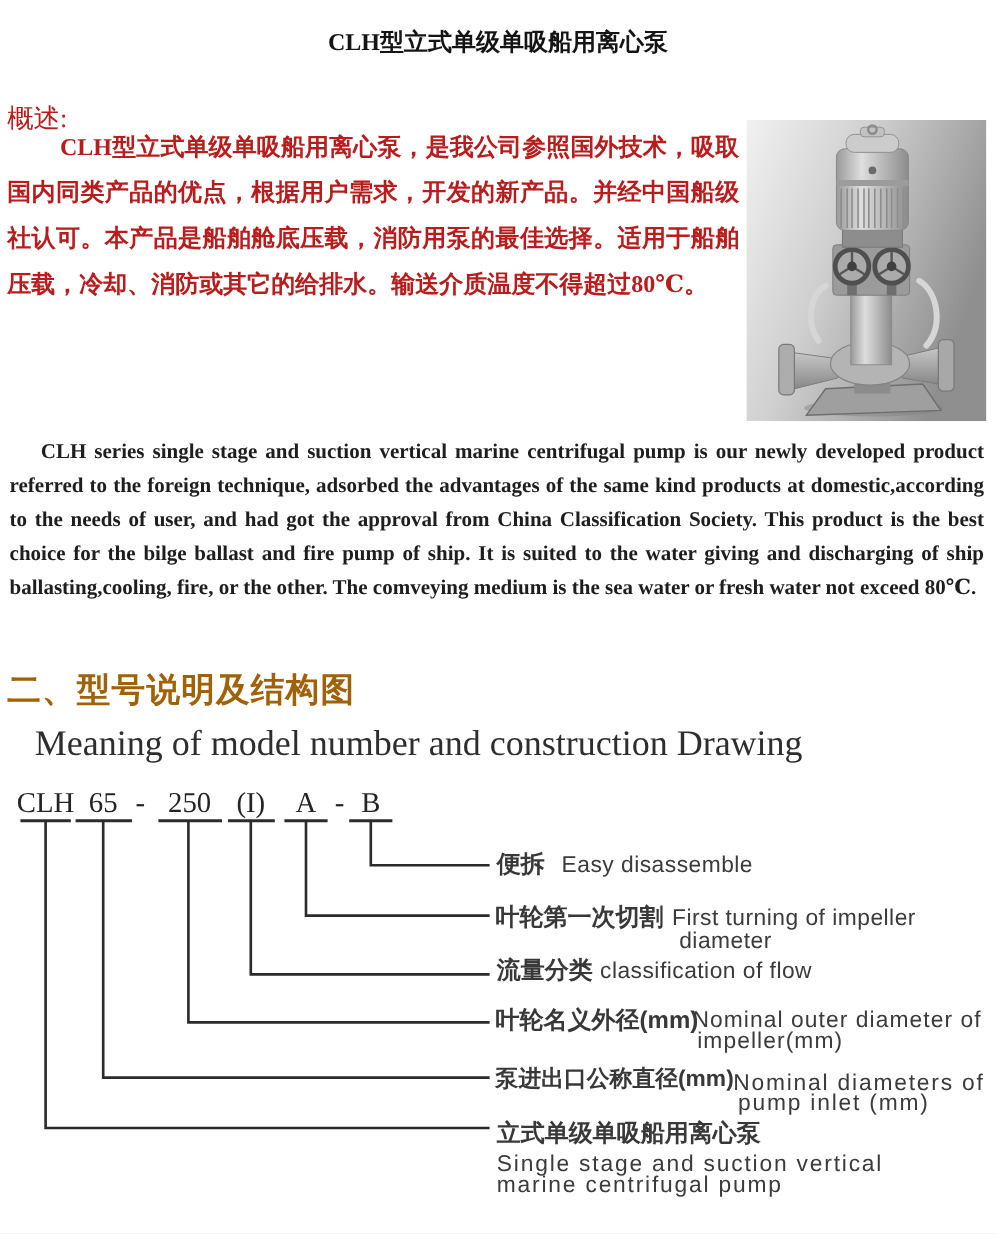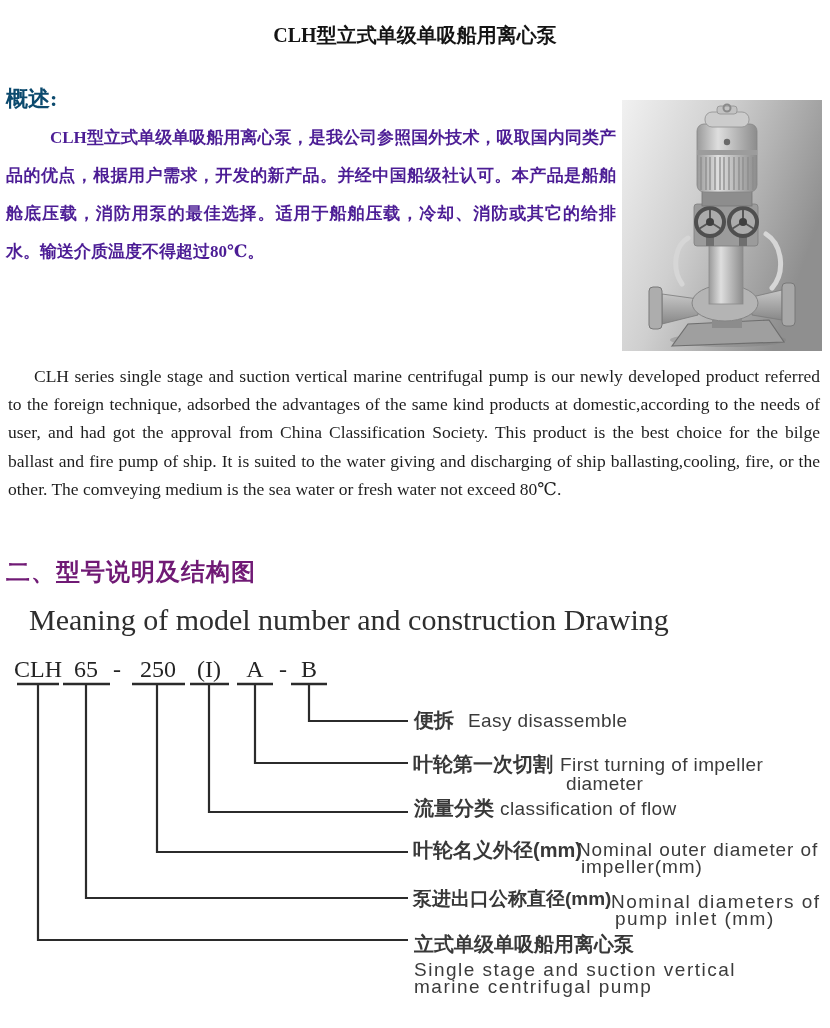--- a/index.html
+++ b/index.html
@@ -6,36 +6,36 @@
   .page {
     position:relative; width:830px; height:1028px; margin:0 auto;
     background:#ffffff; overflow:hidden;
     font-family:"Liberation Serif","DejaVu Serif",serif; color:#1b1b1b;
   }
   .title {
     position:absolute; top:22px; left:0; width:100%;
     text-align:center; font-size:20px; font-weight:bold; color:#141414;
     white-space:nowrap;
   }
-  .ov-heading { position:absolute; top:84px; left:6px; font-size:22px; font-weight:bold; color:#0c4a6e; }
+  .ov-heading { position:absolute; top:84px; left:6px; font-size:22px; font-weight:normal; color:#b91c1c; }
   .cn-para {
-    position:absolute; top:119px; left:6px; width:610px;
-    font-size:17px; font-weight:bold; line-height:38px;
-    text-align:justify; text-indent:44px; color:#4c1d95;
+    position:absolute; top:104px; left:6px; width:610px;
+    font-size:20px; font-weight:bold; line-height:38px;
+    text-align:justify; text-indent:44px; color:#b91c1c;
   }
   .en-para {
     position:absolute; top:362px; left:8px; width:812px;
     font-size:17.5px; line-height:28.2px; text-align:justify;
-    text-indent:26px; color:#1e1e1e; font-weight:400;
+    text-indent:26px; color:#1e1e1e; font-weight:700;
   }
   .photo { position:absolute; left:622px; top:100px; width:200px; height:251px; }
   .sec-cn {
     position:absolute; top:556px; left:6px;
     font-family:Liberation Serif, serif;
-    font-size:24px; font-weight:bold; color:#701a75; letter-spacing:1px;
+    font-size:28px; font-weight:bold; color:#a16207; letter-spacing:1px;
   }
   .sec-en { position:absolute; top:603px; left:29px; font-size:30px; color:#2e2e2e; }
   .diagram { position:absolute; left:0; top:645px; }
   .mpart { font-family:"Liberation Serif","DejaVu Serif",serif; font-size:24px; fill:#242424; }
   .dline { stroke:#2b2b2b; stroke-width:2.2; fill:none; }
   .uline { stroke:#2b2b2b; stroke-width:2.6; }
   .lbl-cn { font-family:"Liberation Sans","DejaVu Sans",sans-serif; font-size:20px; font-weight:bold; fill:#383838; }
   .lbl-cn-sm { font-size:19px; }
   .lbl-en { font-family:"Liberation Sans","DejaVu Sans",sans-serif; font-size:19px; fill:#3b3b3b; letter-spacing:0.4px; }
   .ls1 { letter-spacing:0.9px; }

